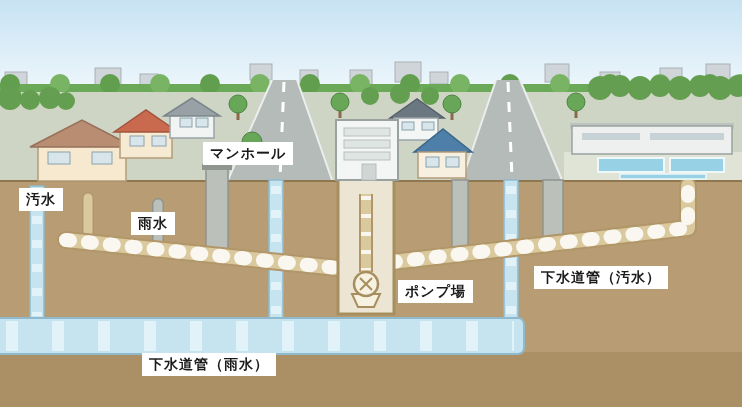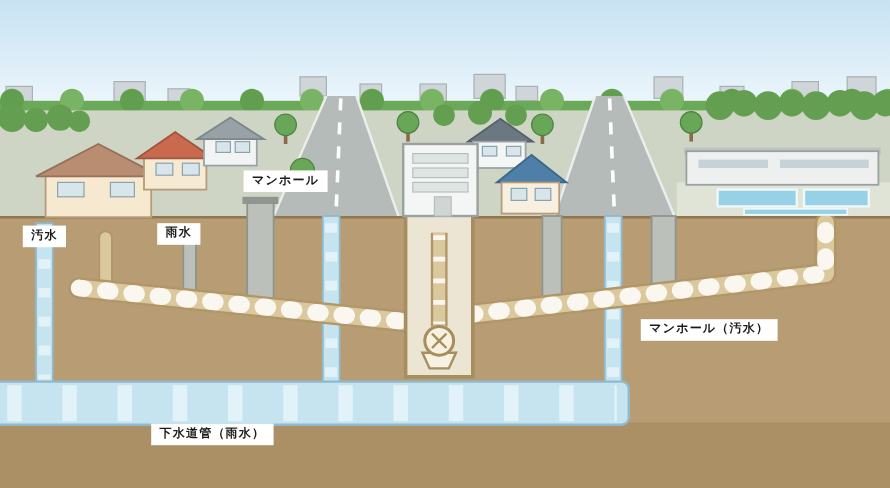--- a/index.html
+++ b/index.html
@@ -4,21 +4,21 @@
 <style>
   html,body{margin:0;padding:0;background:#fff;}
   .stage{
     position:relative;width:742px;height:407px;overflow:hidden;
     font-family:"DejaVu Sans","Liberation Sans",sans-serif;
     background:#cfe6f4;
   }
   .stage svg{position:absolute;left:0;top:0;}
   .lbl{
     position:absolute;background:#ffffff;color:#1a1a1a;
-    font-size:10px;font-weight:bold;line-height:1.35;
+    font-size:14px;font-weight:bold;line-height:1.35;
     padding:2px 7px;white-space:nowrap;letter-spacing:1px;
   }
 </style>
 </head>
 <body>
 
 <div class="stage">
 
 <svg width="742" height="407" viewBox="0 0 742 407">
   <defs>
@@ -241,18 +241,19 @@
     <rect x="650" y="133" width="74" height="7" fill="#c7d2d6"></rect>
     <g>
       <rect x="598" y="158" width="66" height="14" fill="#97d1e5" stroke="#eef7fa" stroke-width="2"></rect>
       <rect x="670" y="158" width="54" height="14" fill="#97d1e5" stroke="#eef7fa" stroke-width="2"></rect>
       <rect x="620" y="174" width="86" height="5" fill="#97d1e5" stroke="#eef7fa" stroke-width="1.5"></rect>
     </g>
   </g>
 </svg>
 
 <div class="lbl" style="left:19px;top:188px">汚水</div>
-<div class="lbl" style="left:131px;top:186px">雨水</div>
+<div class="lbl" style="left:131px;top:212px">雨水</div>
 <div class="lbl" style="left:203px;top:142px">マンホール</div>
-<div class="lbl" style="left:534px;top:266px">マンホール（汚水）</div>
-<div class="lbl" style="left:126px;top:353px">下水道管（雨水）</div>
+<div class="lbl" style="left:398px;top:280px">ポンプ場</div>
+<div class="lbl" style="left:534px;top:266px">下水道管（汚水）</div>
+<div class="lbl" style="left:142px;top:353px">下水道管（雨水）</div>
 
 </div>
 
 </body></html>

